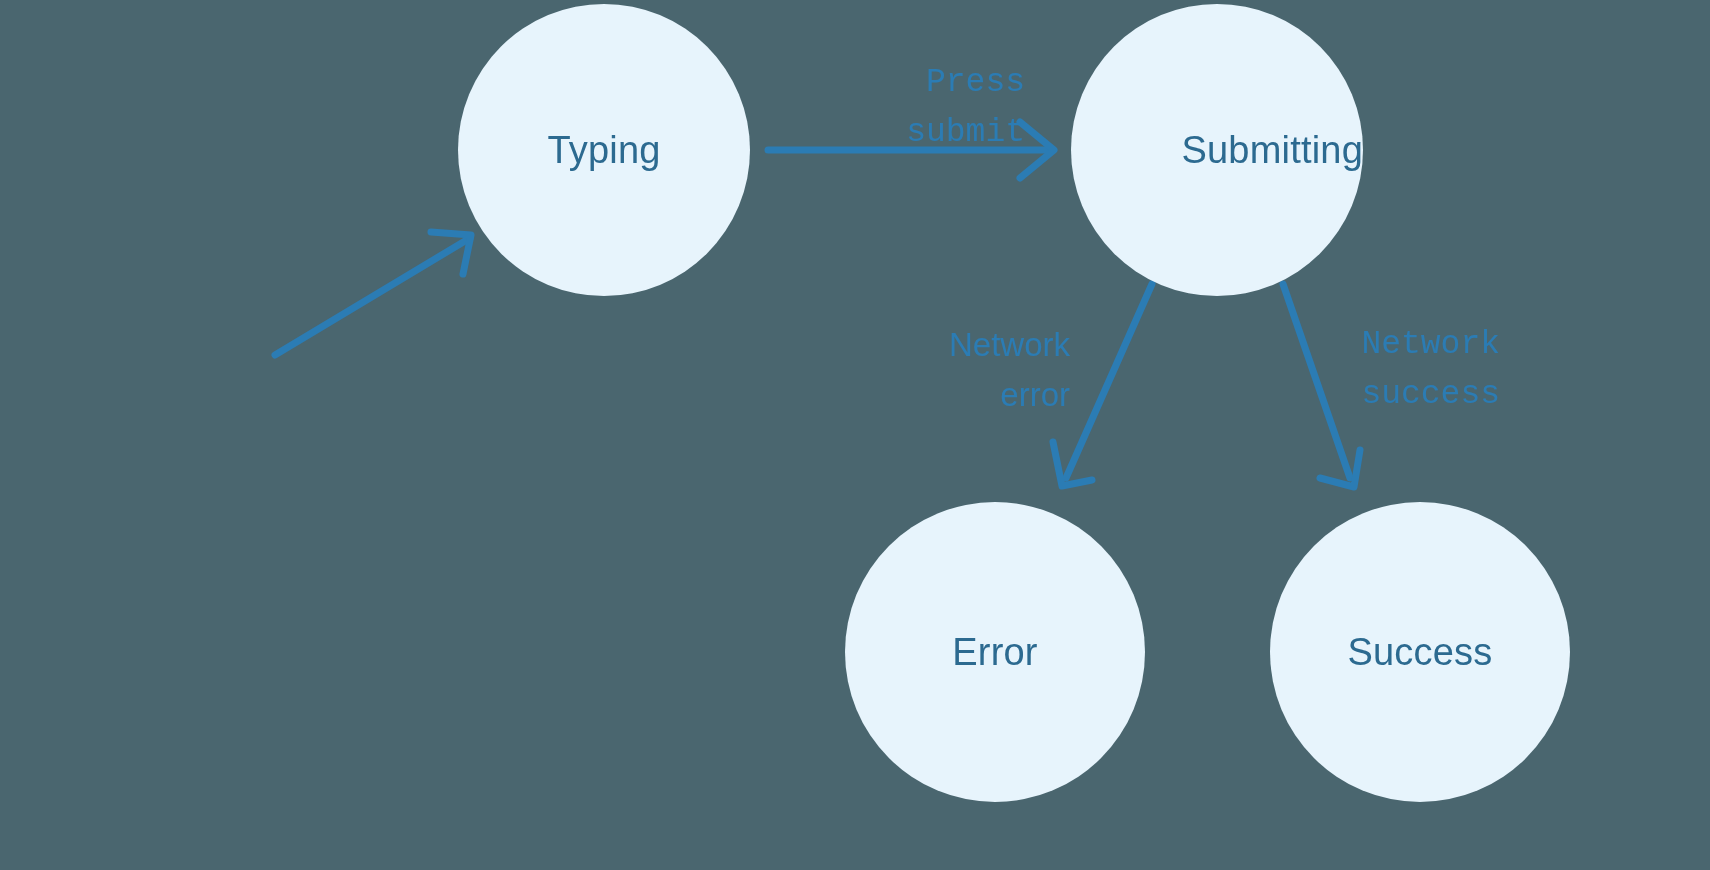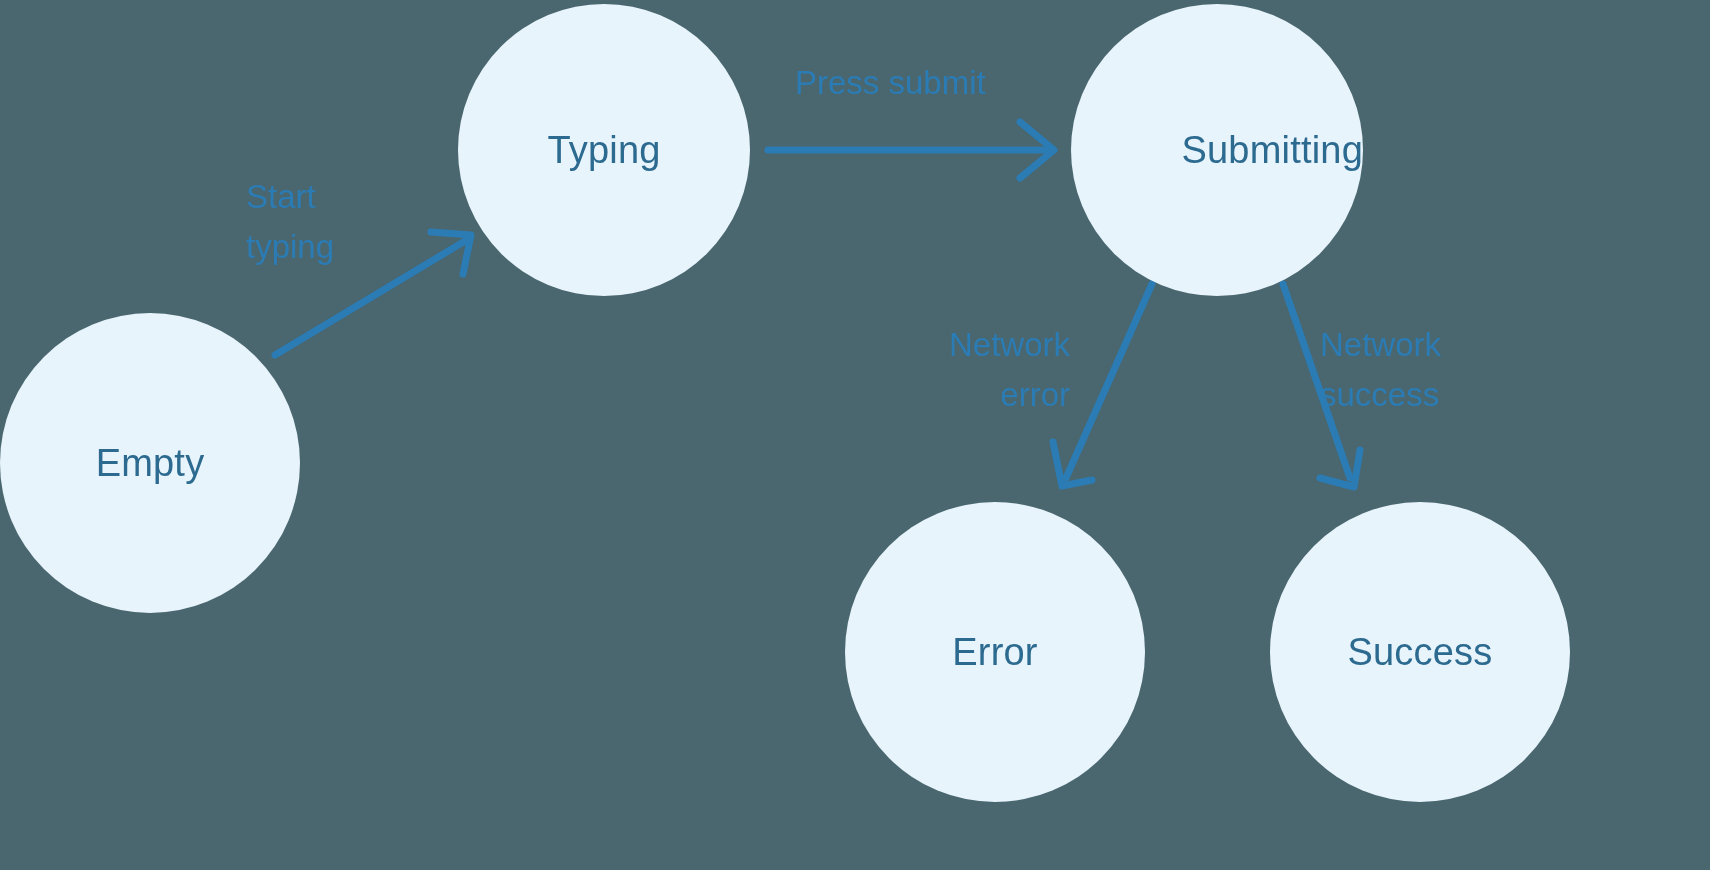--- a/index.html
+++ b/index.html
@@ -40,21 +40,21 @@
     white-space: nowrap;
   }
   .edge-label {
     position: absolute;
     color: #2b7cb4;
     font-size: 33px;
     font-weight: 400;
     line-height: 1.5;
     white-space: pre-line;
   }
-  .edge-label.center { text-align: left; }
+  .edge-label.center { text-align: right; font-family: Liberation Mono, monospace; }
   .edge-label.right  { text-align: right; }
 </style>
 </head>
 <body>
 
 <div id="stage">
 
   <svg id="diagram-svg" viewBox="0 0 1710 870" xmlns="http://www.w3.org/2000/svg">
 
     <g>
@@ -71,42 +71,37 @@
       <line x1="1152" y1="284" x2="1066" y2="478" stroke="#2b7cb4" stroke-width="7" stroke-linecap="round"></line>
       <polyline points="1053,442 1062,486 1092,480" fill="none" stroke="#2b7cb4" stroke-width="7" stroke-linecap="round" stroke-linejoin="round"></polyline>
     </g>
 
     <g>
       <line x1="1283" y1="284" x2="1350" y2="478" stroke="#2b7cb4" stroke-width="7" stroke-linecap="round"></line>
       <polyline points="1320,478 1354,487 1360,450" fill="none" stroke="#2b7cb4" stroke-width="7" stroke-linecap="round" stroke-linejoin="round"></polyline>
     </g>
   </svg>
 
-  <div class="node-circle" style="left:0px; top:313px; width:300px; height:300px;">
-    <span class="node-label">Empty</span>
-  </div>
 
   <div class="node-circle" style="left:458px; top:4px; width:292px; height:292px;">
     <span class="node-label">Typing</span>
   </div>
 
   <div class="node-circle" style="left:1071px; top:4px; width:292px; height:292px;justify-content:flex-end;">
     <span class="node-label">Submitting</span>
   </div>
 
   <div class="node-circle" style="left:845px; top:502px; width:300px; height:300px;">
     <span class="node-label">Error</span>
   </div>
 
   <div class="node-circle" style="left:1270px; top:502px; width:300px; height:300px;">
     <span class="node-label">Success</span>
   </div>
 
-  <div class="edge-label center" style="left:246px; top:172px; width:110px;">Start
-typing</div>
 
   <div class="edge-label center" style="left:795px; top:58px; width:230px;">Press submit</div>
 
   <div class="edge-label right" style="left:880px; top:320px; width:190px;">Network
 error</div>
 
   <div class="edge-label center" style="left:1320px; top:320px; width:180px;">Network
 success</div>
 
 </div>

